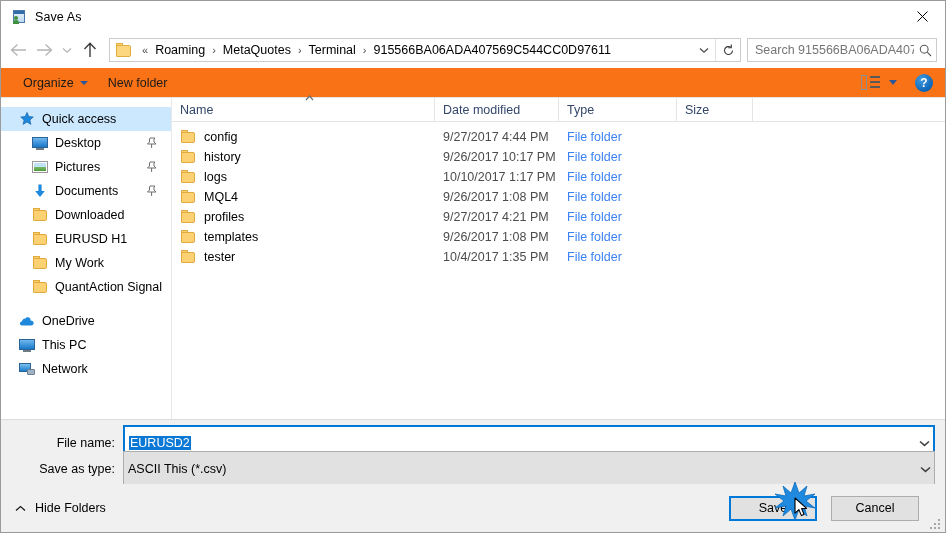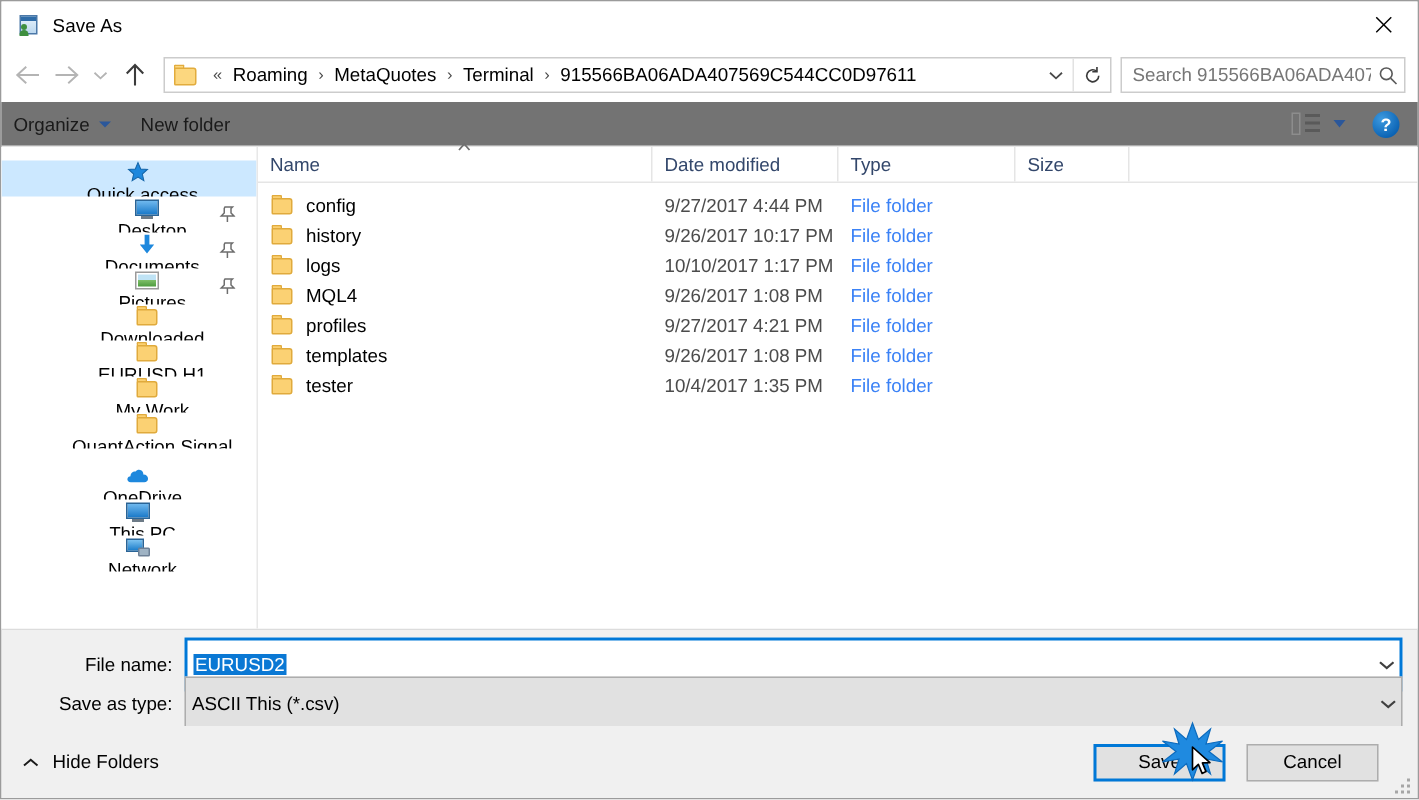--- a/index.html
+++ b/index.html
@@ -165,24 +165,25 @@
     overflow: hidden;
   }
   .searchbox .sb-icon {
     width: 22px; display: flex; align-items: center; justify-content: center;
     flex: 0 0 auto;
   }
 
   
   .toolbar {
     height: 30px;
-    background: #737373;
+    background: #f97316;
     border-bottom: 1px solid #e5e5e5;
     display: flex;
     align-items: center;
+    padding-left: 14px;
     flex: 0 0 auto;
   }
   .tb-item {
     font-size: 12.5px;
     color: #1a1a1a;
     display: flex; align-items: center;
     padding: 3px 8px;
     margin-right: 4px;
     white-space: nowrap;
   }
@@ -241,21 +242,20 @@
   }
   .side-item {
     height: 24px;
     display: flex;
     align-items: center;
     font-size: 12.5px;
     color: #000;
     padding-left: 18px;
     white-space: nowrap;
     position: relative;
-    flex-direction: column;
   }
   .side-item.selected { background: #cce8ff; }
   .side-item.indent { padding-left: 31px; }
   .side-item .si-icon {
     width: 16px; height: 16px;
     margin-right: 7px;
     flex: 0 0 auto;
     position: relative;
   }
   .side-item .si-label { overflow: hidden; }
@@ -591,39 +591,39 @@
         </span>
         <span class="si-label">Desktop</span>
         <span class="pin">
           <svg width="11" height="12" viewBox="0 0 11 12">
             <path d="M4 1 L9 1 L8 2 L8 5 L10 7 L1.5 7 L3.5 5 L3.5 2 Z M5.6 7 L5.6 11" fill="none" stroke="#6e6e6e" stroke-width="1"></path>
           </svg>
         </span>
       </div>
 
       <div class="side-item indent">
+        <span class="si-icon ic-picture">
+          <span class="p-fr"></span>
+            <span class="p-img"></span>
+        </span>
+        <span class="si-label">Pictures</span>
+        <span class="pin">
+          <svg width="11" height="12" viewBox="0 0 11 12">
+            <path d="M4 1 L9 1 L8 2 L8 5 L10 7 L1.5 7 L3.5 5 L3.5 2 Z M5.6 7 L5.6 11" fill="none" stroke="#6e6e6e" stroke-width="1"></path>
+          </svg>
+        </span>
+      </div>
+
+      <div class="side-item indent">
         <span class="si-icon ic-arrowdown">
           <svg width="16" height="16" viewBox="0 0 16 16">
             <path d="M6.4 1.5 L9.6 1.5 L9.6 8 L12.8 8 L8 14 L3.2 8 L6.4 8 Z" fill="#1e88dd"></path>
           </svg>
         </span>
         <span class="si-label">Documents</span>
-        <span class="pin">
-          <svg width="11" height="12" viewBox="0 0 11 12">
-            <path d="M4 1 L9 1 L8 2 L8 5 L10 7 L1.5 7 L3.5 5 L3.5 2 Z M5.6 7 L5.6 11" fill="none" stroke="#6e6e6e" stroke-width="1"></path>
-          </svg>
-        </span>
-      </div>
-
-      <div class="side-item indent">
-        <span class="si-icon ic-picture">
-          <span class="p-fr"></span>
-            <span class="p-img"></span>
-        </span>
-        <span class="si-label">Pictures</span>
         <span class="pin">
           <svg width="11" height="12" viewBox="0 0 11 12">
             <path d="M4 1 L9 1 L8 2 L8 5 L10 7 L1.5 7 L3.5 5 L3.5 2 Z M5.6 7 L5.6 11" fill="none" stroke="#6e6e6e" stroke-width="1"></path>
           </svg>
         </span>
       </div>
 
       <div class="side-item indent">
         <span class="si-icon ic-folder">
           <span class="f-t"></span>

